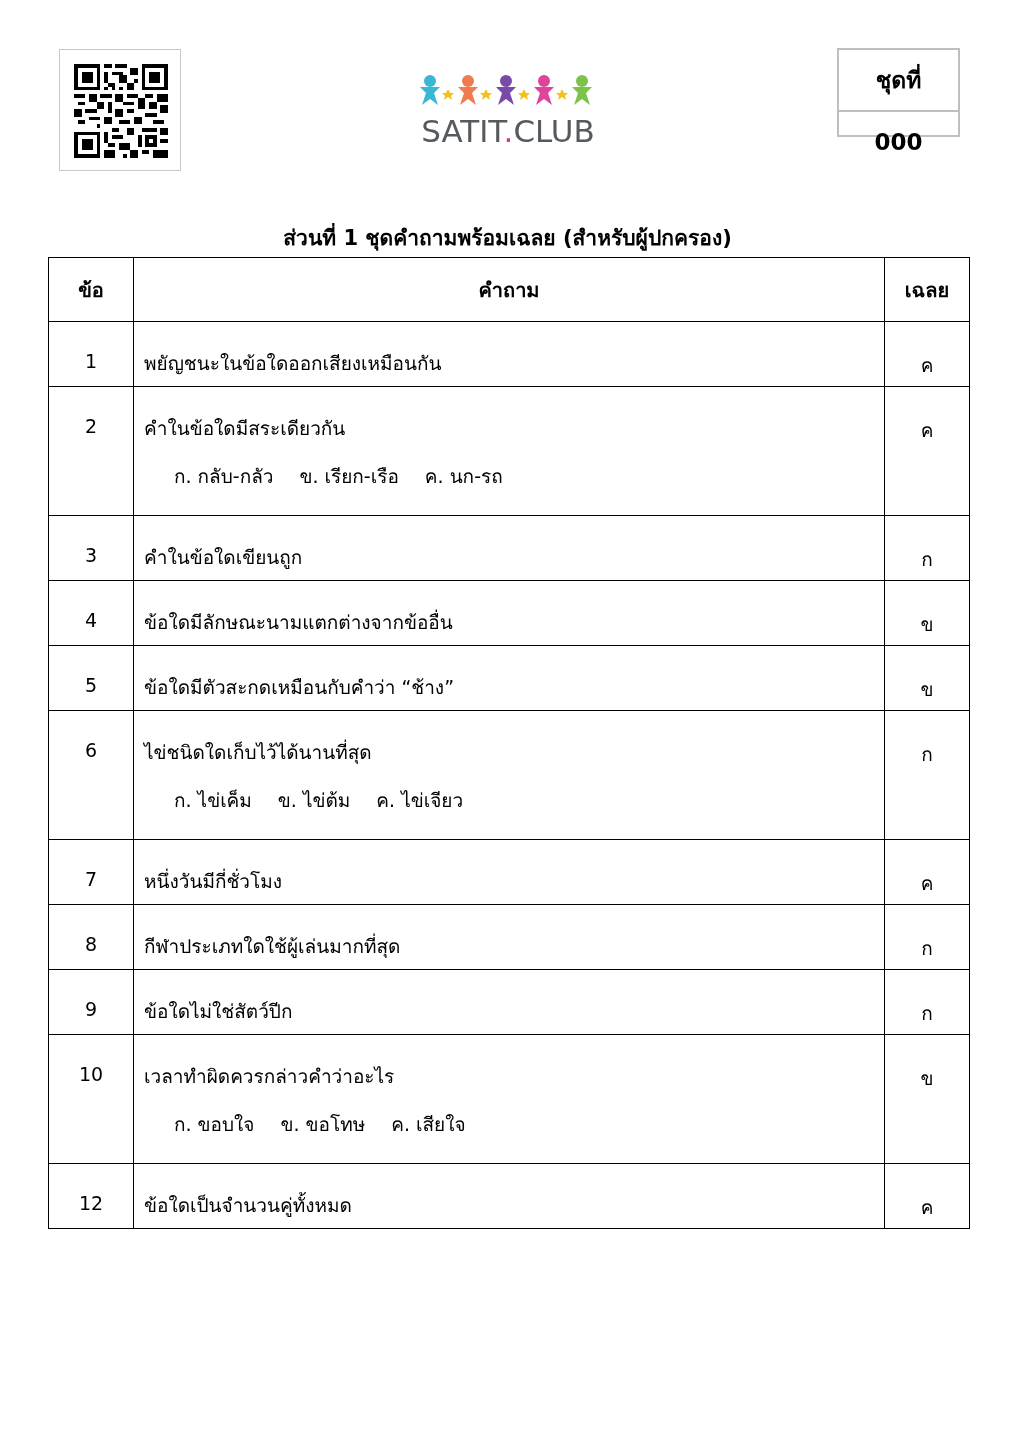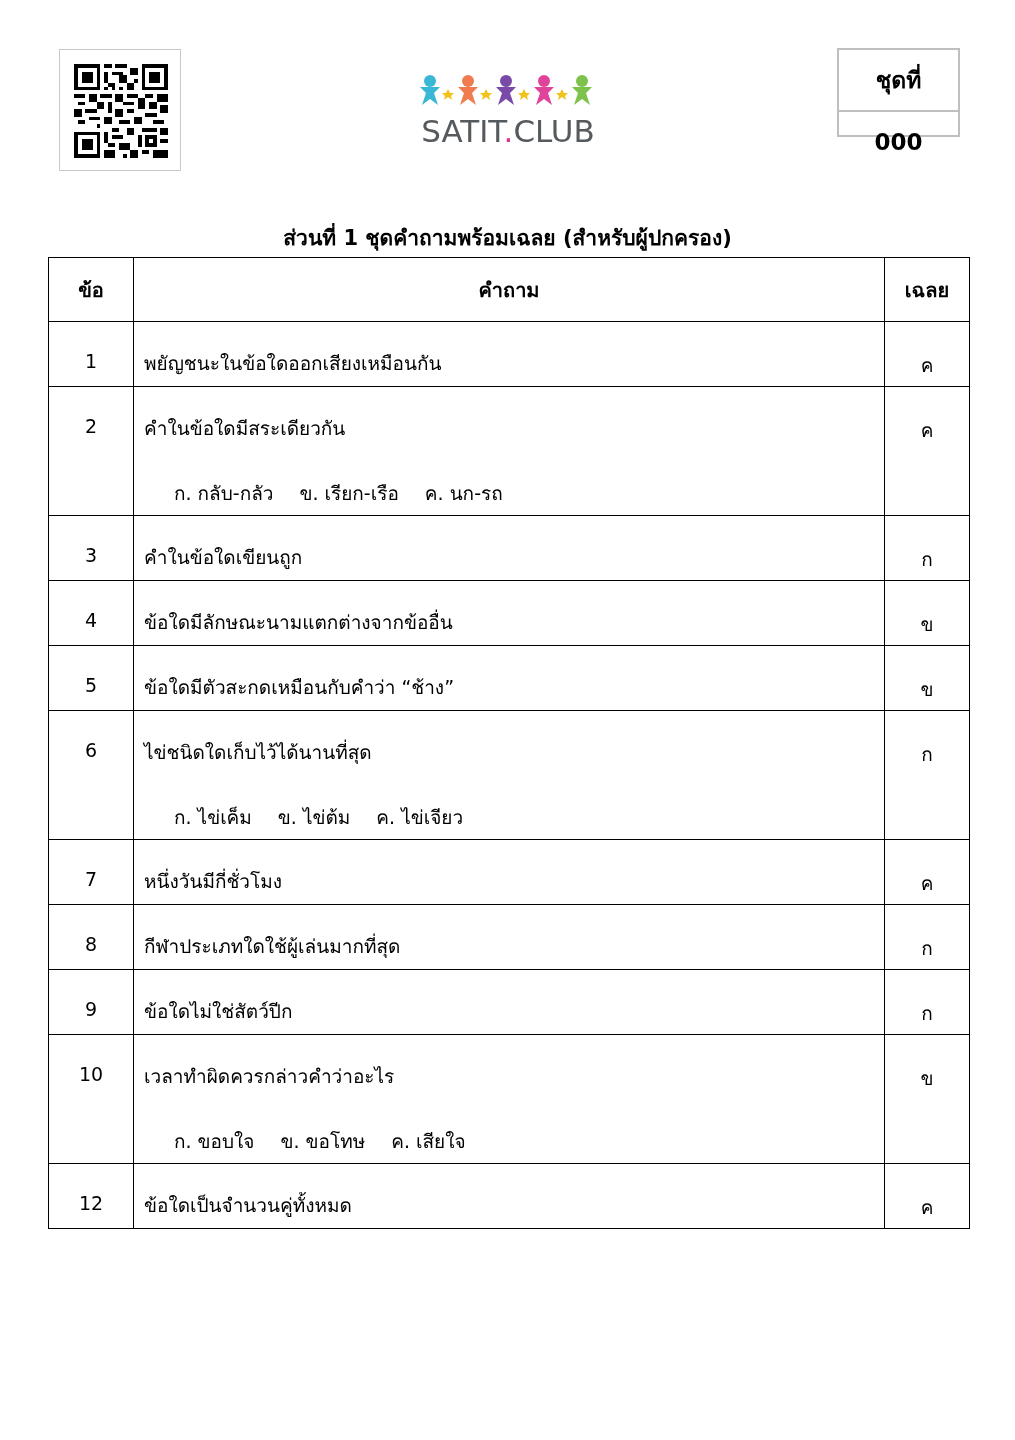--- a/index.html
+++ b/index.html
@@ -15,21 +15,21 @@
   .set-box .cell.top { border-bottom: 2px solid #bfbfbf; font-weight: bold; }
   .title { position: absolute; left: 0; width: 1015px; top: 202px; text-align: center; font-size: 21px; font-weight: bold; margin-top: 19px; }
   table.qa { position: absolute; left: 48px; top: 257px; width: 922px; border-collapse: collapse; font-size: 19px; border-radius: 32px; }
   table.qa th, table.qa td { border: 1px solid #000; padding: 0; }
   table.qa th { height: 63px; font-weight: bold; font-size: 20px; }
   table.qa td.num { width: 84px; text-align: center; vertical-align: top; padding-top: 28px; }
   table.qa td.ans { width: 84px; text-align: center; vertical-align: top; padding-top: 28px; }
   table.qa td.q { vertical-align: top; padding: 26px 10px 0 10px; }
   tr.single td { height: 36px; }
   tr.double td { height: 100px; }
-  .choices { margin-top: 35px; padding-left: 30px; }
+  .choices { margin-top: 18px; padding-left: 30px; }
   .choices span { margin-right: 26px; }
 </style>
 </head>
 <body>
 
 <div class="qr-box">
   <svg viewBox="0 0 25 25" shape-rendering="crispEdges">
     <rect x="0" y="0" width="7" height="7" fill="#000"></rect>
       <rect x="1" y="1" width="5" height="5" fill="#fff"></rect>
       <rect x="2" y="2" width="3" height="3" fill="#000"></rect>

